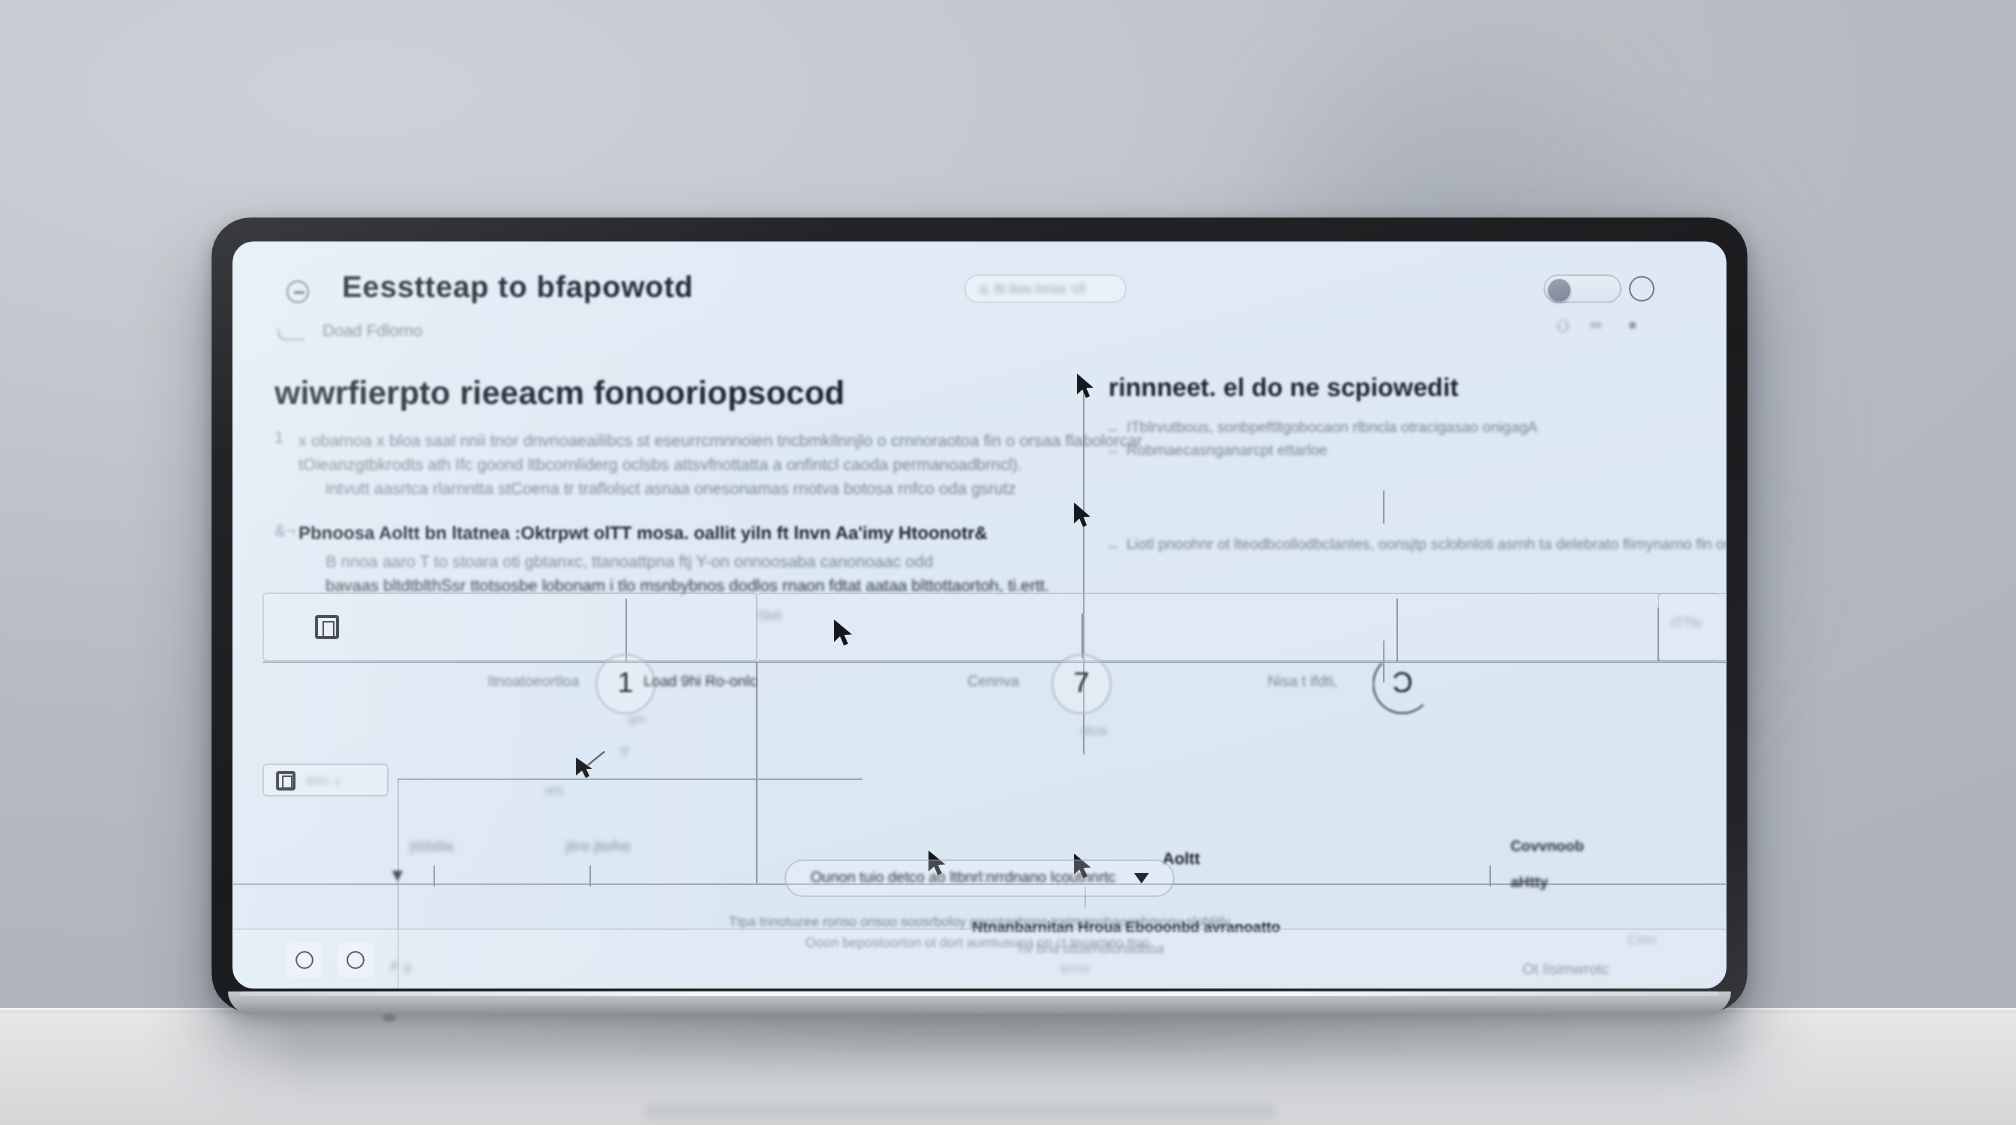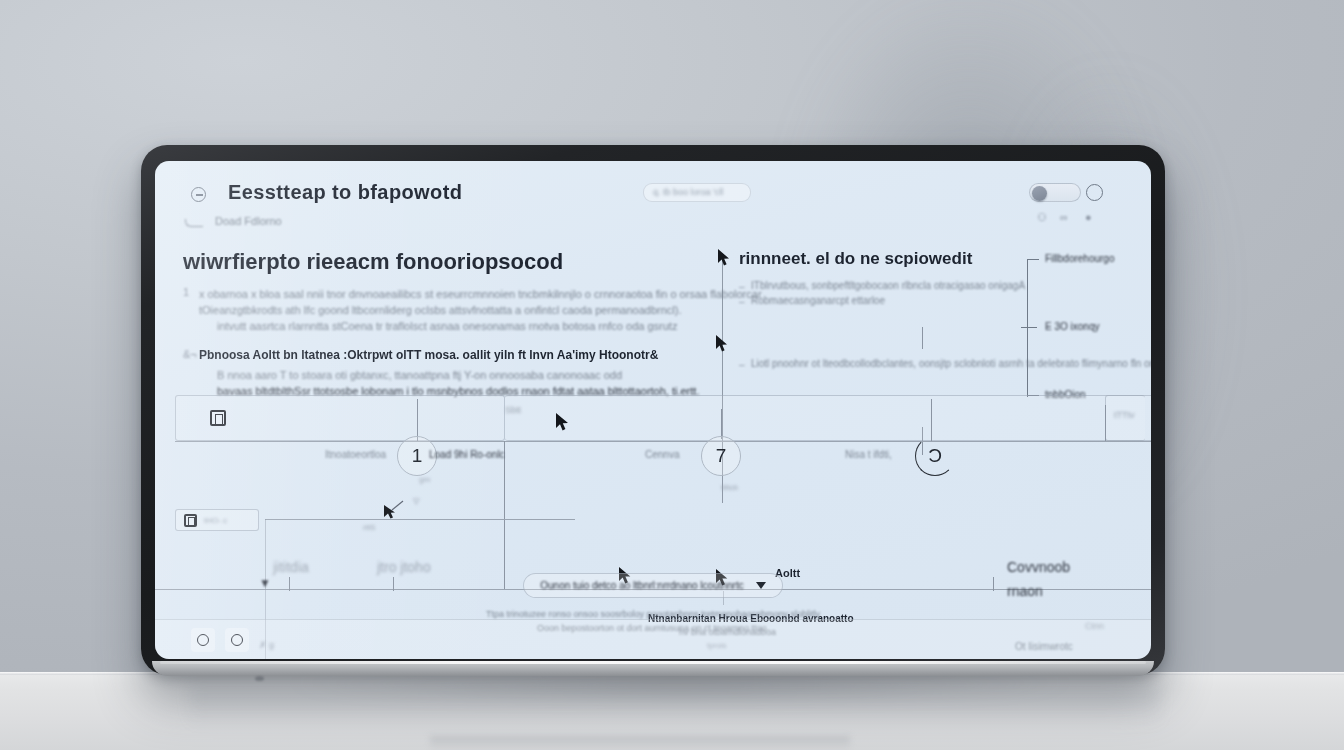--- a/index.html
+++ b/index.html
@@ -227,21 +227,21 @@
     position:absolute; height:22px; border-radius:3px;
     border:1px solid rgba(150,162,178,.55);
     background:rgba(255,255,255,.22);
     display:flex; align-items:center; gap:7px; padding:0 8px;
   }
   .chip .ico-badge { position:relative; left:0; top:0; width:13px; height:13px; }
   .chip .ico-badge:after { left:2px; top:1.5px; width:5px; height:7px; }
   .chip .t { font-size:8px; }
 
   .tick { position:absolute; width:1px; height:14px; background:#8a94a2; }
-  .tick-lbl { position:absolute; font-size:14px; }
+  .tick-lbl { position:absolute; font-size:10px;font-weight:bold; }
 
   
   .footer { position:absolute; left:0; right:0; bottom:24px; text-align:center; }
   .footer-pill {
     display:inline-flex; align-items:center; gap:12px;
     padding:6px 16px; border-radius:14px;
     border:1px solid rgba(150,162,178,.5);
     background:rgba(255,255,255,.22);
     margin-bottom:9px;
   }
@@ -354,29 +354,20 @@
 
       <div class="cr-stub2"></div>
 
       <div style="position:absolute; left:-2px; top:86px;">
         <svg width="14" height="18" viewBox="0 0 14 18">
             <path d="M1 0 L1 14 L4.6 10.6 L7 16.4 L9.6 15.2 L7.2 9.7 L12 9.5 Z" fill="#15181d"></path>
           </svg>
       </div>
     </div>
 
-    <div class="legend">
-      <div class="spine"></div>
-      <div class="cap-t"></div>
-      <div class="cap-m"></div>
-      <div class="cap-b"></div>
-      <div class="lb a t">Fillbdorehourgo</div>
-      <div class="lb b t">E 3O ixonqy</div>
-      <div class="lb c t">tnbbOion</div>
-    </div>
 
     <div class="diagram">
 
       <div class="panel panel-a">
         <div class="ico-badge ico-a"></div>
       </div>
       <div class="panel panel-b"></div>
       <div class="panel panel-c">
         <span class="t faint" style="position:absolute;left:8px;top:14px;font-size:9px">tTTtv</span>
       </div>
@@ -420,21 +411,21 @@
       <div class="hline rail-mid"></div>
 
       <div class="tick" style="left:134px; top:186px;"></div>
       <span class="tick-lbl t faint" style="left:118px; top:168px;">jititdia</span>
 
       <div class="tick" style="left:238px; top:186px;"></div>
       <span class="tick-lbl t faint" style="left:222px; top:168px;">jtro jtoho</span>
 
       <div class="tick" style="left:838px; top:186px;"></div>
       <span class="tick-lbl t" style="left:852px; top:168px;">Covvnoob</span>
-      <span class="tick-lbl t" style="left:852px; top:192px;">rnaon</span>
+      <span class="tick-lbl t" style="left:852px; top:192px;">aHtty</span>
 
       <span class="t head" style="position:absolute;left:620px;top:176px;font-size:11px;">Aoltt</span>
 
       <div style="position:absolute; left:463px; top:176px;">
         <svg width="15" height="18" viewBox="0 0 15 18">
             <path d="M1 0 L1 14 L4.7 10.6 L7.2 16.5 L9.9 15.2 L7.4 9.6 L12.3 9.4 Z" fill="#13161b"></path>
           </svg>
       </div>
       <div style="position:absolute; left:560px; top:178px;">
         <svg width="15" height="18" viewBox="0 0 15 18">

